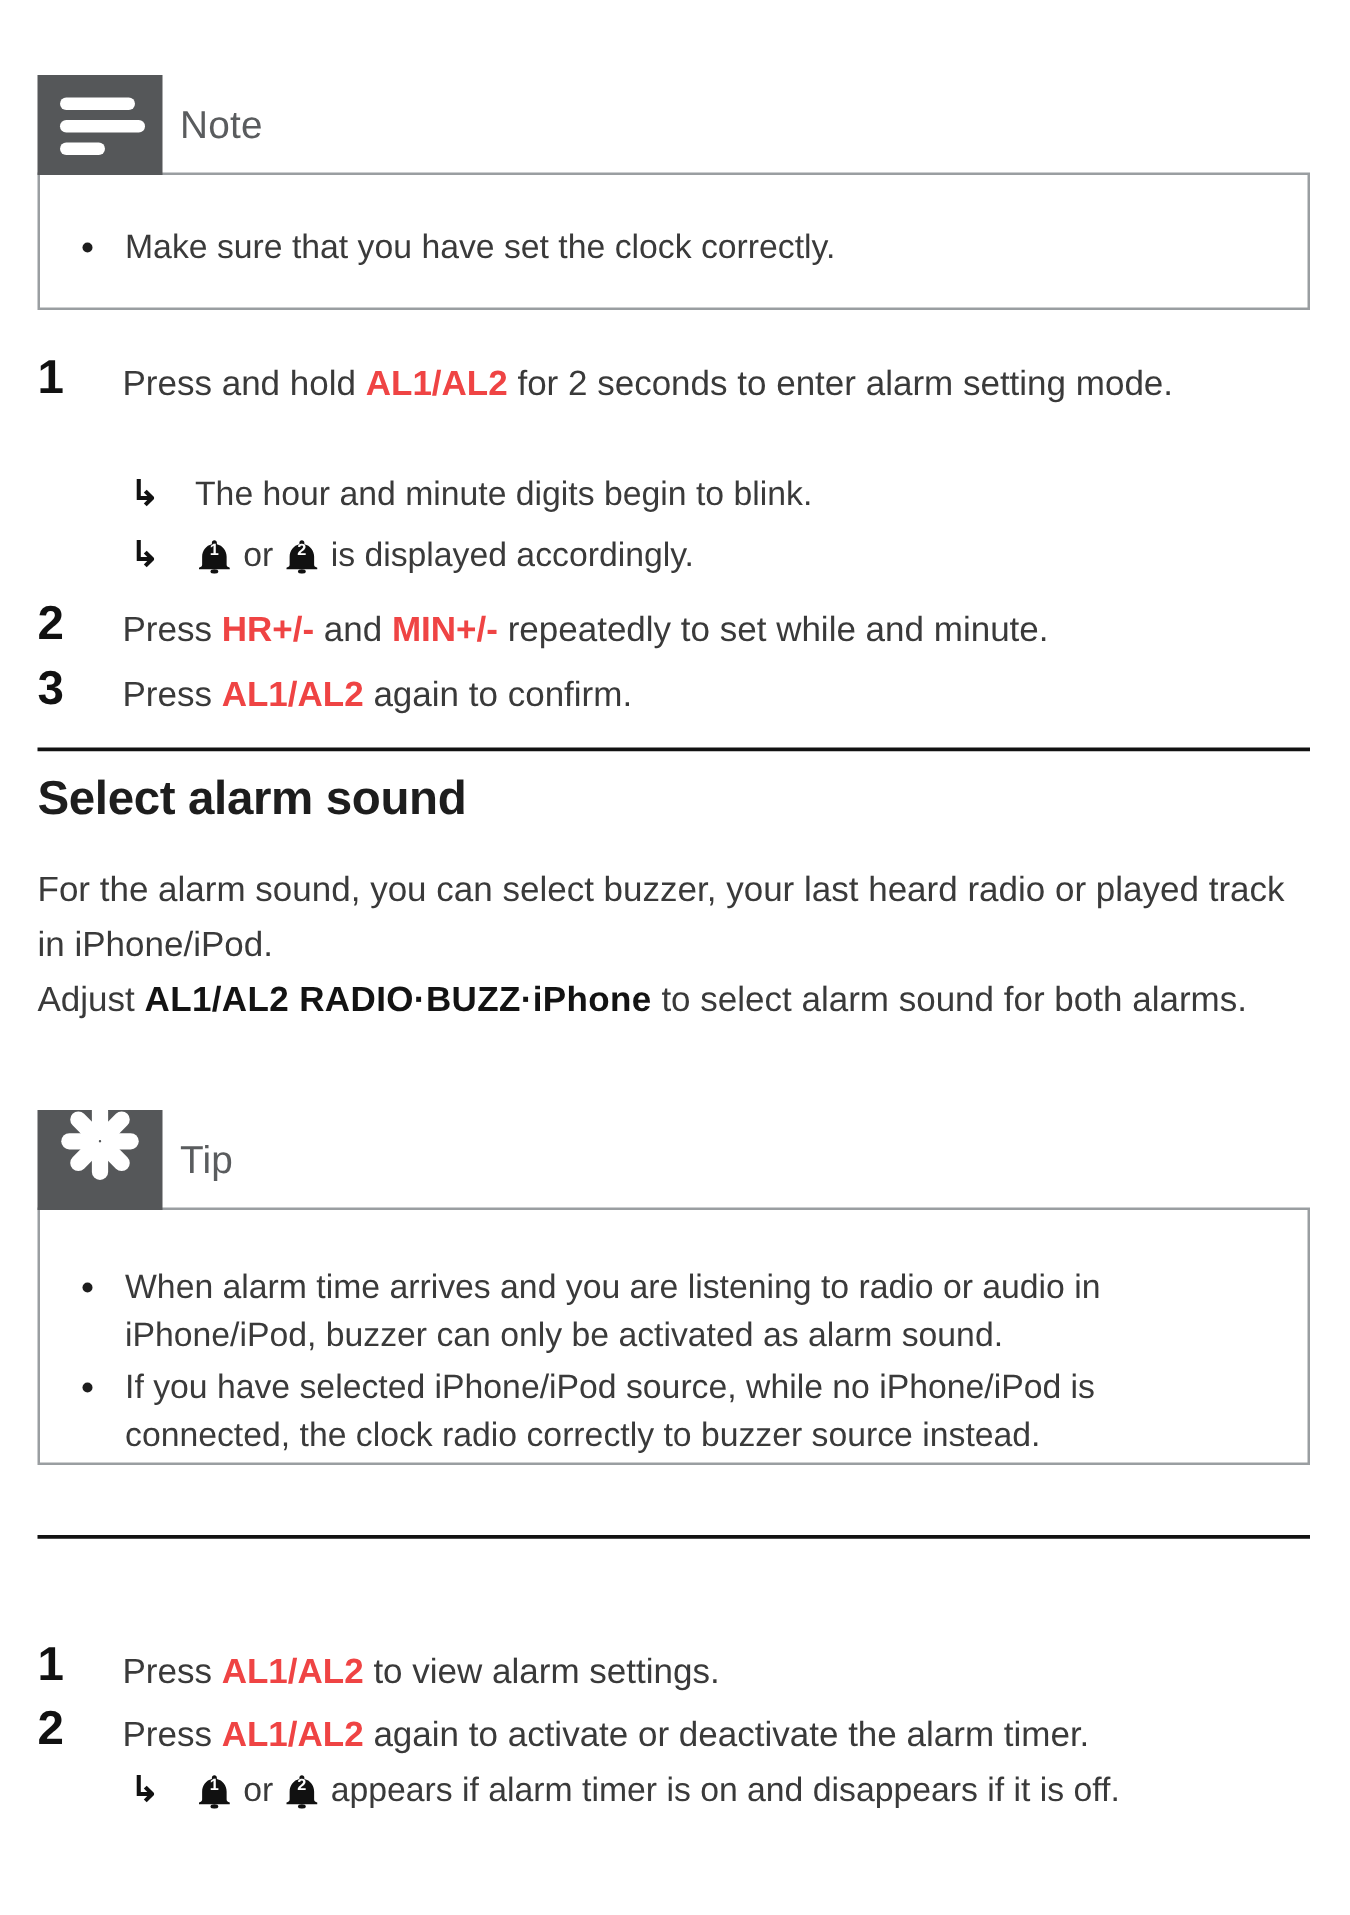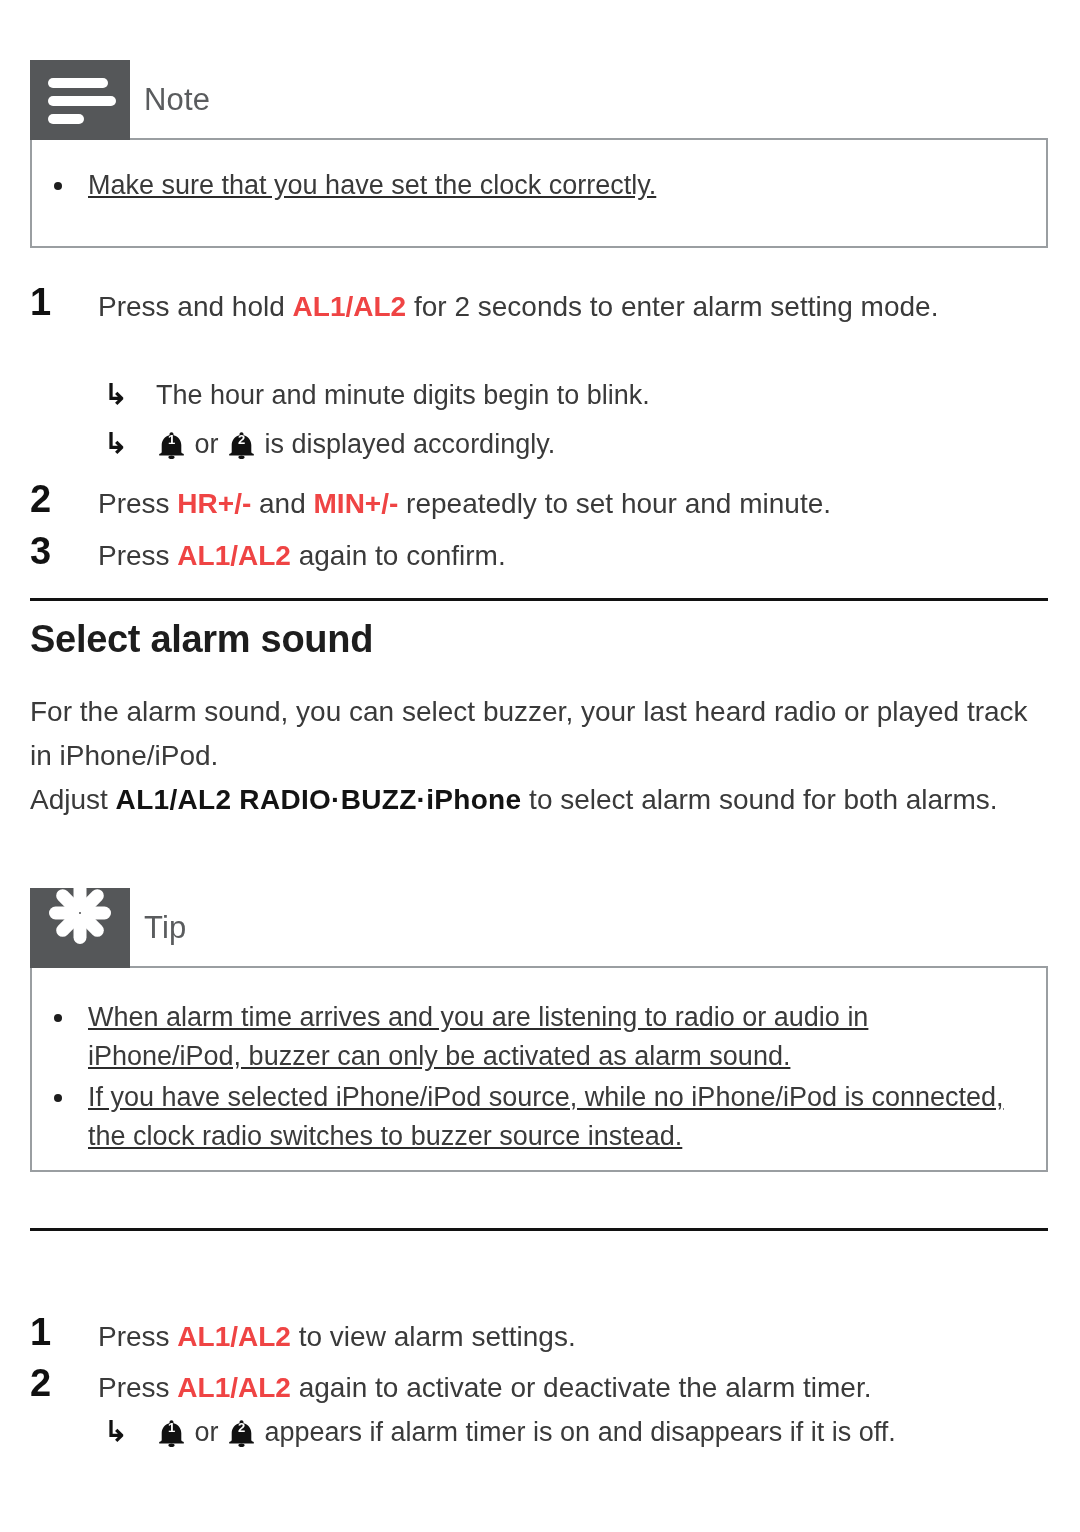--- a/index.html
+++ b/index.html
@@ -84,23 +84,22 @@
     left: 50%; top: 50%;
     width: 13px; height: 30px;
     background: #ffffff;
     border-radius: 7px 7px 3px 3px;
     transform-origin: 50% 0%;
   }
 
   
   ul.bullets {
     list-style: none;
-    margin: 0;
+    margin: 12px;
     padding: 0;
-    text-decoration: underline;
   }
   ul.bullets li {
     position: relative;
     padding-left: 56px;
     font-size: 27px;
     line-height: 39px;
     color: #3a3a3a;
     margin-bottom: 2px;
   }
   ul.bullets li::before {
@@ -247,21 +246,21 @@
       <svg width="27" height="29" viewBox="0 0 27 29">
           <path fill="#111" d="M13.5 2.2c1.2 0 2 .9 2 2v1.1c4.6 1 7.8 5.1 7.8 10v6.4c0 .9.5 1.5 1.4 1.9l1.1.5v1.3H1.2v-1.3l1.1-.5c.9-.4 1.4-1 1.4-1.9v-6.4c0-4.9 3.2-9 7.8-10V4.2c0-1.1.8-2 2-2z"></path>
           <ellipse cx="13.5" cy="27.2" rx="3.1" ry="1.8" fill="#111"></ellipse>
         </svg>
       <span class="bnum">2</span>
     </span><span> is displayed accordingly.</span>
   </div>
 
   <div class="step" style="top:482px;">
     <div class="step-num">2</div>
-    <div class="step-text"><span>Press </span><b>HR+/-</b><span> and </span><b>MIN+/-</b><span> repeatedly to set hour and minute.</span></div>
+    <div class="step-text"><span>Press </span><b>HR+/-</b><span> and </span><b>MIN+/-</b><span> repeatedly to set while and minute.</span></div>
   </div>
 
   <div class="step" style="top:534px;">
     <div class="step-num">3</div>
     <div class="step-text"><span>Press </span><b>AL1/AL2</b><span> again to confirm.</span></div>
   </div>
 
   <div class="rule" style="top:598px;"></div>
 
   <div class="heading" style="top:618px;">Select alarm sound</div>
@@ -282,21 +281,21 @@
           <span style="transform:translate(-50%,-50%) rotate(225deg) translateY(-31px)"></span>
           <span style="transform:translate(-50%,-50%) rotate(270deg) translateY(-31px)"></span>
           <span style="transform:translate(-50%,-50%) rotate(315deg) translateY(-31px)"></span>
         </div>
       </div>
       <div class="callout-title">Tip</div>
     </div>
     <div class="callout-body" style="height:206px; margin-top:-2px; padding-top:30px;">
       <ul class="bullets">
         <li>When alarm time arrives and you are listening to radio or audio in iPhone/iPod, buzzer can only be activated as alarm sound.</li>
-        <li>If you have selected iPhone/iPod source, while no iPhone/iPod is connected, the clock radio switches to buzzer source instead.</li>
+        <li>If you have selected iPhone/iPod source, while no iPhone/iPod is connected, the clock radio correctly to buzzer source instead.</li>
       </ul>
     </div>
   </div>
 
   <div class="rule" style="top:1228px;"></div>
 
 
   <div class="step" style="top:1315px;">
     <div class="step-num">1</div>
     <div class="step-text"><span>Press </span><b>AL1/AL2</b><span> to view alarm settings.</span></div>

